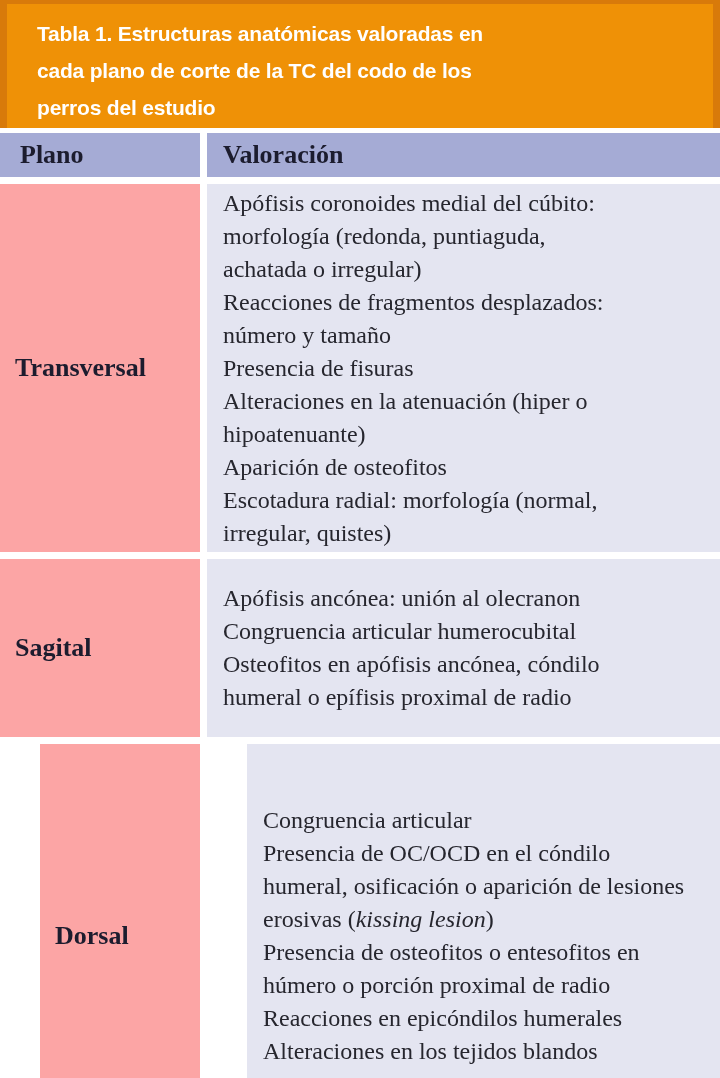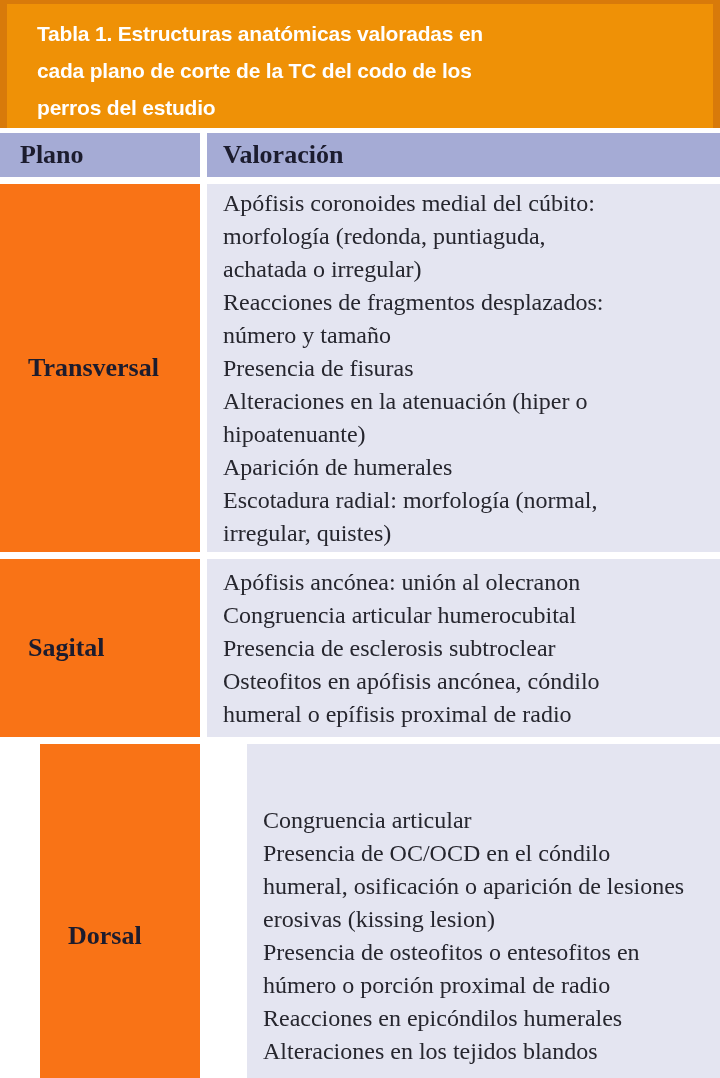--- a/index.html
+++ b/index.html
@@ -41,33 +41,33 @@
   .cell{box-sizing:border-box;}
   .th{
     height:44px;
     background:#a5abd5;
     display:flex;align-items:center;
     font-weight:700;font-size:26px;color:#1c1c2e;
   }
   .th.c1{padding-left:20px;}
   .th.c2{padding-left:16px;}
   .plane{
-    background:#f97316;
+    background:#fca5a5;
     display:flex;align-items:center;
-    padding-left:28px;
+    padding-left:15px;
     font-weight:700;font-size:26px;color:#1c1c2e;
   }
   .vals{
     background:#e4e5f1;
     display:flex;flex-direction:column;justify-content:center;
     padding-left:16px;padding-right:16px;
     font-size:24px;line-height:33px;color:#26262e;
   }
   .item{white-space:pre-line;}
-  .item .it{}
+  .item .it{font-style:italic;}
   .r1{height:368px;}
   .r2{height:178px;}
   .r3{height:384px;margin-left:40px;}
 </style>
 </head>
 <body>
 
 <div class="page">
 
   <div class="title-box">
@@ -84,30 +84,29 @@
     <div class="cell plane r1">Transversal</div>
     <div class="cell vals r1">
       <div class="item">Apófisis coronoides medial del cúbito:
 morfología (redonda, puntiaguda,
 achatada o irregular)</div>
       <div class="item">Reacciones de fragmentos desplazados:
 número y tamaño</div>
       <div class="item">Presencia de fisuras</div>
       <div class="item">Alteraciones en la atenuación (hiper o
 hipoatenuante)</div>
-      <div class="item">Aparición de humerales</div>
+      <div class="item">Aparición de osteofitos</div>
       <div class="item">Escotadura radial: morfología (normal,
 irregular, quistes)</div>
     </div>
 
     <div class="cell plane r2">Sagital</div>
     <div class="cell vals r2">
       <div class="item">Apófisis ancónea: unión al olecranon</div>
       <div class="item">Congruencia articular humerocubital</div>
-      <div class="item">Presencia de esclerosis subtroclear</div>
       <div class="item">Osteofitos en apófisis ancónea, cóndilo
 humeral o epífisis proximal de radio</div>
     </div>
 
     <div class="cell plane r3">Dorsal</div>
     <div class="cell vals r3">
       <div class="item">Congruencia articular</div>
       <div class="item"><span>Presencia de OC/OCD en el cóndilo
 humeral, osificación o aparición de lesiones
 erosivas (</span><span class="it">kissing lesion</span><span>)</span></div>

